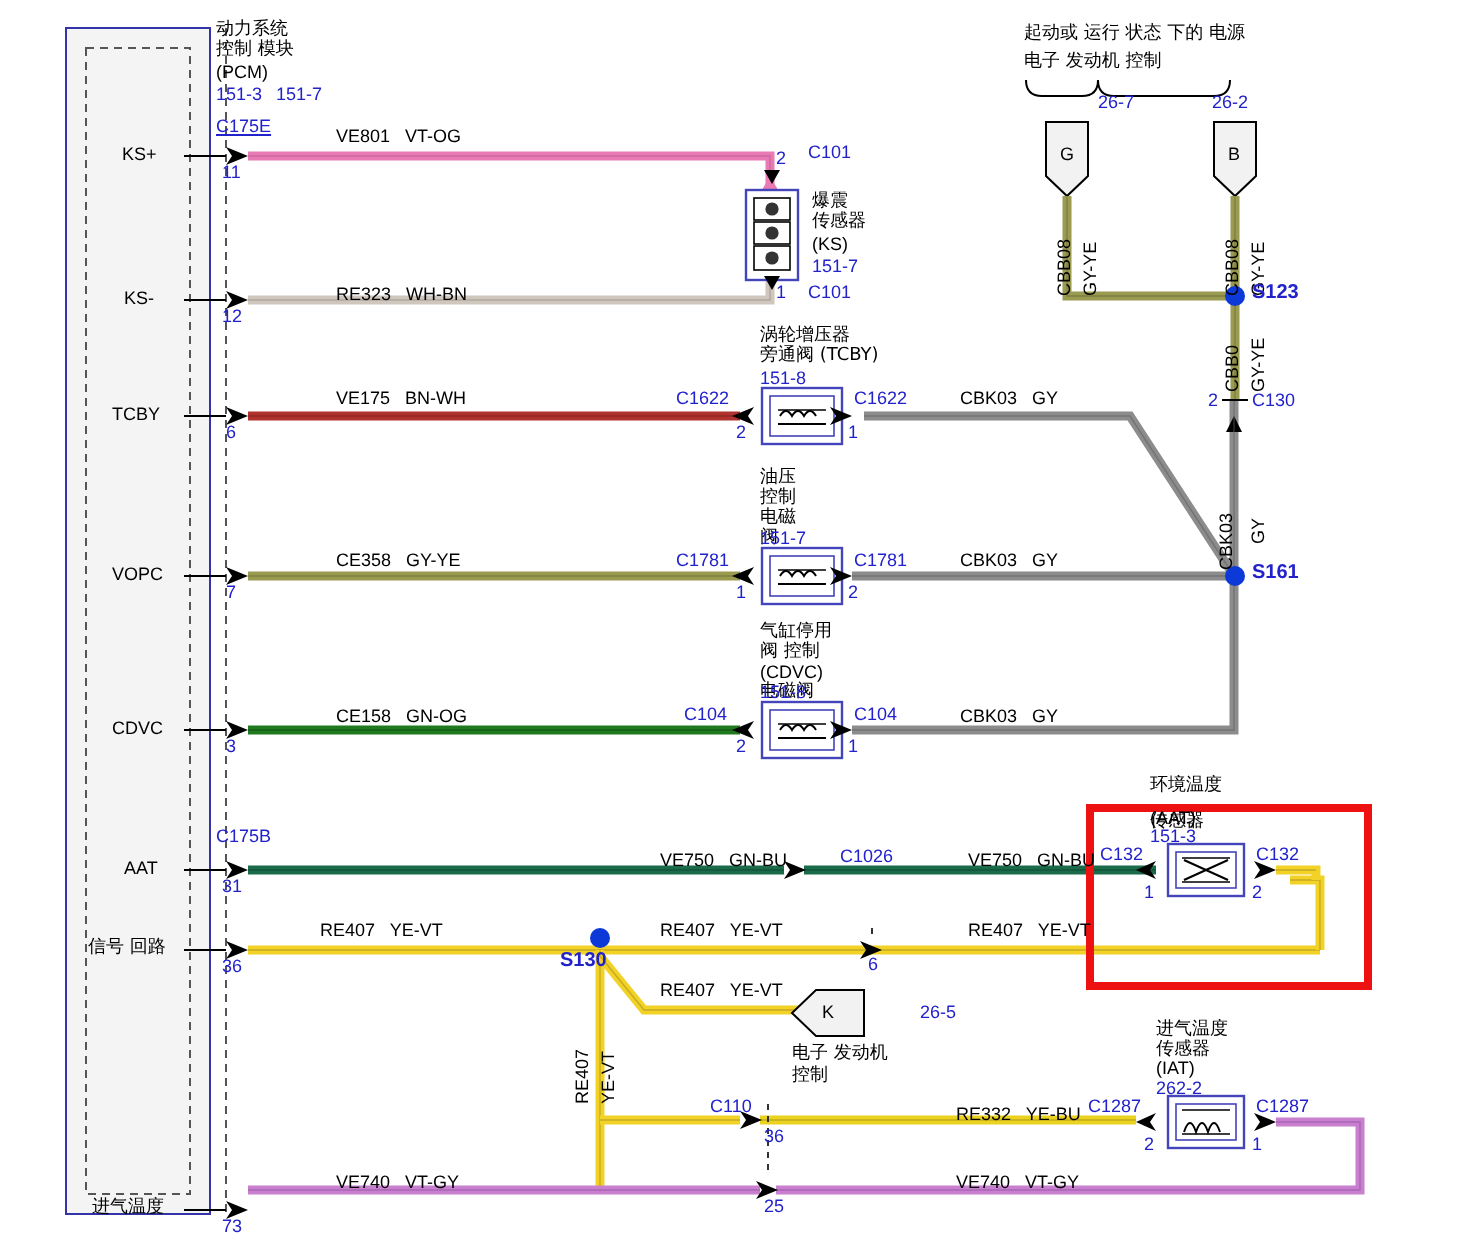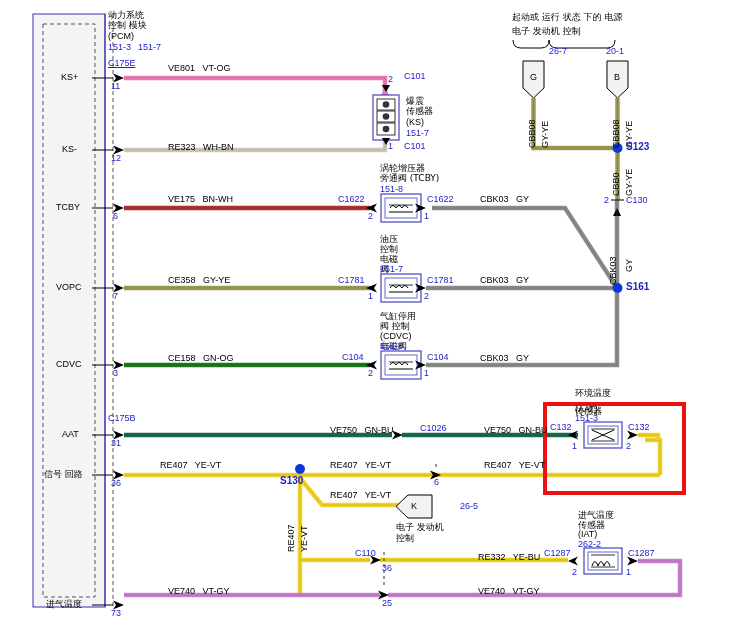--- a/index.html
+++ b/index.html
@@ -358,21 +358,21 @@
 <div class="lbl" style="left:578px; top:529px;">(IAT)</div>
 <div class="lbl blue" style="left:578px; top:539px;">262-2</div>
 <div class="lbl blue" style="left:544px; top:548px;">C1287</div>
 <div class="lbl blue" style="left:628px; top:548px;">C1287</div>
 <div class="lbl pin" style="left:572px; top:567px;">2</div>
 <div class="lbl pin" style="left:626px; top:567px;">1</div>
 
 <div class="lbl cn" style="left:512px; top:12px;">起动或 运行 状态 下的 电源</div>
 <div class="lbl cn" style="left:512px; top:26px;">电子 发动机 控制</div>
 <div class="lbl blue" style="left:526px; top:46px;margin-left:23px;">26-7</div>
-<div class="lbl blue" style="left:606px; top:46px;">20-1</div>
+<div class="lbl blue" style="left:606px; top:46px;">26-2</div>
 <div class="lbl" style="left:530px; top:72px;">G</div>
 <div class="lbl" style="left:614px; top:72px;">B</div>
 
 <div class="lbl spl" style="left:626px; top:142px;">S123</div>
 <div class="lbl spl" style="left:626px; top:282px;">S161</div>
 <div class="lbl spl" style="left:280px; top:476px;">S130</div>
 
 <div class="lbl blue" style="left:626px; top:195px;">C130</div>
 <div class="lbl pin" style="left:604px; top:195px;">2</div>
 <div class="lbl blue" style="left:420px; top:423px;">C1026</div>

